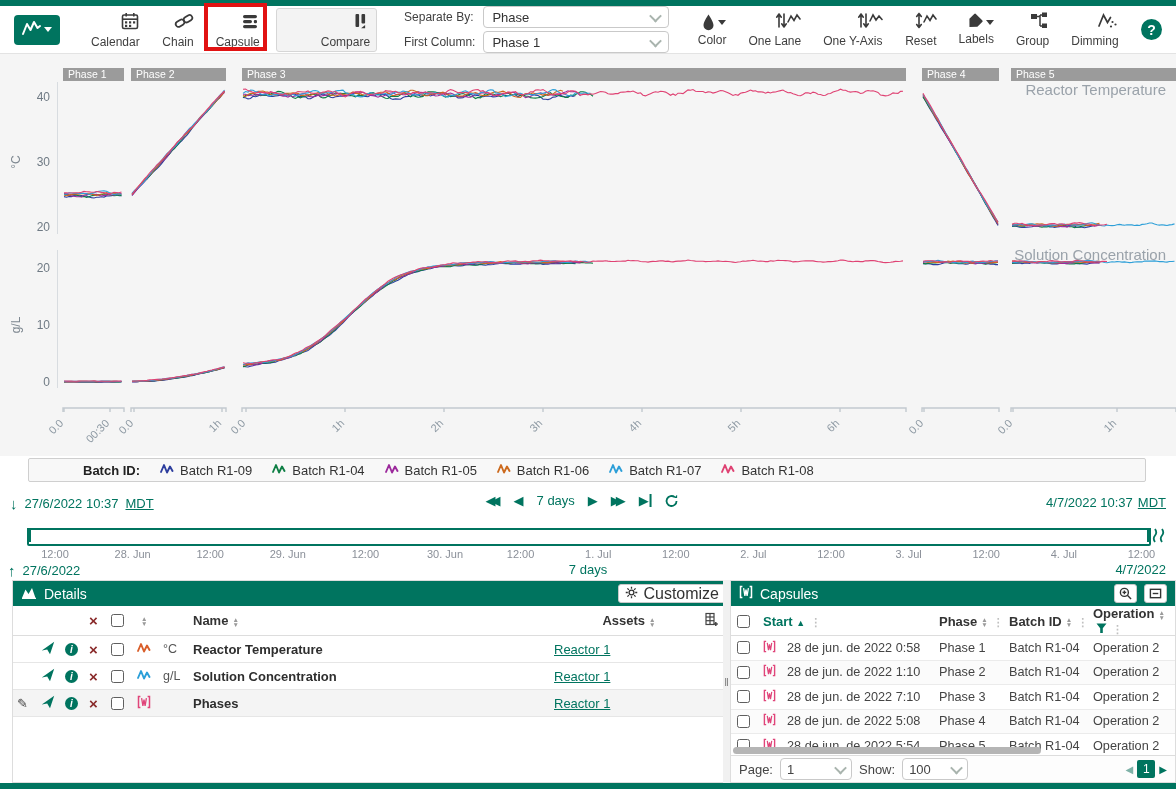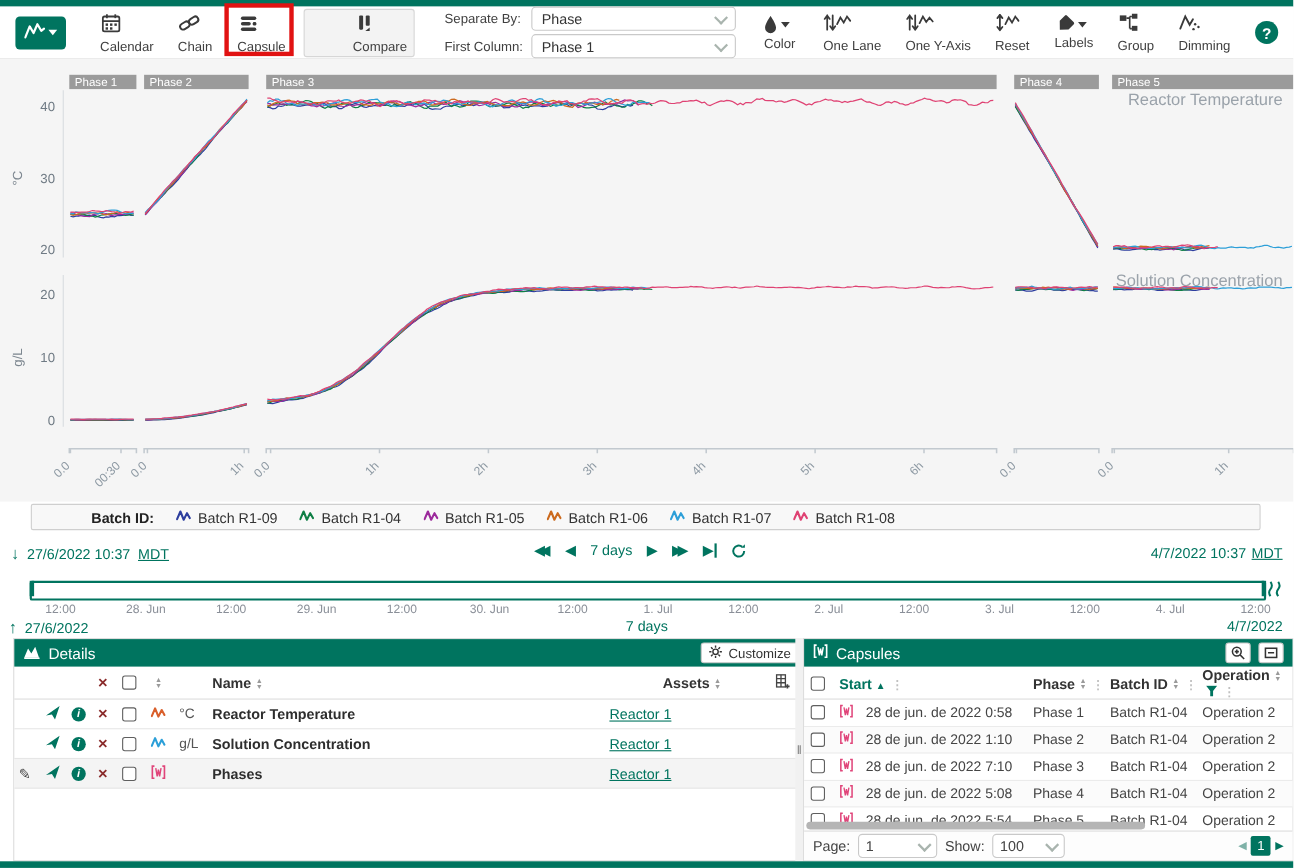--- a/index.html
+++ b/index.html
@@ -7,21 +7,21 @@
        font-family:"Liberation Sans",sans-serif;color:#333;}
   
   .top-strip{position:absolute;left:0;top:0;width:100%;height:6px;background:#00745f;}
   .bottom-strip{position:absolute;left:0;top:783px;width:100%;height:6px;background:#00745f;}
   
   .toolbar{position:absolute;left:0;top:6px;width:100%;height:48px;background:#fff;
            border-bottom:1px solid #e3e3e3;display:flex;align-items:center;padding:0 14px;box-sizing:border-box;}
   .trend-btn{width:46px;height:30px;background:#00745f;border:none;border-radius:4px;display:flex;
              align-items:center;justify-content:center;gap:3px;margin-right:20px;cursor:pointer;}
   .caret{width:0;height:0;border-left:4px solid transparent;border-right:4px solid transparent;border-top:5px solid currentColor;display:inline-block;}
-  .tb-btn{display:flex;flex-direction:column;align-items:flex-start;justify-content:center;min-width:44px;height:44px;
+  .tb-btn{display:flex;flex-direction:column;align-items:flex-end;justify-content:center;min-width:44px;height:44px;
           margin:0 5px;background:transparent;border:none;cursor:pointer;border-radius:3px;}
   .tb-btn .tb-lbl{font-size:12px;color:#3f3f3f;margin-top:1px;white-space:nowrap;}
   .tb-btn.active{background:#f3f3f3;border:1px solid #d6d6d6;padding-left:44px;}
   .red-box{position:absolute;left:204px;top:3px;width:63px;height:48px;border:4px solid #e11212;box-sizing:border-box;pointer-events:none;z-index:5;}
   .sep-grid{display:grid;grid-template-columns:auto 186px;grid-row-gap:3px;column-gap:8px;align-items:center;margin-left:22px;}
   .sep-lbl{font-size:12px;color:#3f3f3f;text-align:left;}
   .dd{height:20px;border:1px solid #c9c9c9;border-radius:4px;background:#fff;display:flex;align-items:center;
       justify-content:space-between;padding:0 8px;font-size:13px;color:#333;cursor:pointer;}
   .chev{width:7px;height:7px;border-right:2px solid #a9b4ae;border-bottom:2px solid #a9b4ae;transform:rotate(45deg) translate(-1px,-1px);}
   .view-group{display:flex;align-items:center;margin-left:14px;}
@@ -54,21 +54,21 @@
   .tl-labels span{position:absolute;transform:translateX(-50%);font-size:11px;color:#8a8f98;white-space:nowrap;}
   .tl-bottom{position:absolute;left:0;top:41px;width:100%;height:16px;font-size:13px;color:#00745f;}
   .tl-start{position:absolute;left:8px;display:flex;gap:7px;align-items:center;}
   .tl-dur{position:absolute;left:50%;transform:translateX(-50%);}
   .tl-end{position:absolute;right:10px;}
   
   .panel{position:absolute;top:580px;background:#fff;border:1px solid #ddd;box-sizing:border-box;}
   .panel-hdr{height:25px;background:#00745f;color:#fff;display:flex;align-items:center;padding:0 8px;gap:7px;font-size:14px;}
   .panel-hdr .spacer{flex:1;}
   .wbtn{background:#fff;border:1px solid #c9c9c9;border-radius:3px;height:19px;display:flex;align-items:center;
-        justify-content:center;gap:5px;color:#333;font-size:12px;cursor:pointer;padding:0 6px;}
+        justify-content:center;gap:5px;color:#333;font-size:16px;cursor:pointer;padding:0 6px;}
   .details-panel{left:12px;width:723px;height:203px;}
   .capsules-panel{left:730px;width:446px;height:203px;}
   .vdivider{position:absolute;left:723px;top:580px;width:7px;height:203px;background:#f1f1f1;display:flex;align-items:center;justify-content:center;color:#777;font-size:11px;cursor:col-resize;}
   .cb{width:13px;height:13px;border:1.5px solid #5f5f5f;border-radius:2.5px;background:#fff;display:inline-block;box-sizing:border-box;cursor:pointer;}
   .sort{display:inline-flex;flex-direction:column;line-height:5px;font-size:6.5px;color:#9a9a9a;margin-left:4px;vertical-align:middle;}
   .dots{color:#c0c0c0;font-size:11px;margin-left:5px;letter-spacing:0;}
   .d-colhdr{display:grid;grid-template-columns:24px 24px 24px 22px 26px 26px 30px 1fr 150px 30px;align-items:center;
             height:29px;border-bottom:1px solid #ddd;padding-left:4px;font-size:13px;font-weight:bold;color:#333;}
   .d-row{display:grid;grid-template-columns:24px 24px 24px 22px 26px 26px 30px 1fr 150px 30px;align-items:center;
          height:26px;border-bottom:1px solid #e6e6e6;padding-left:4px;font-size:13px;}

